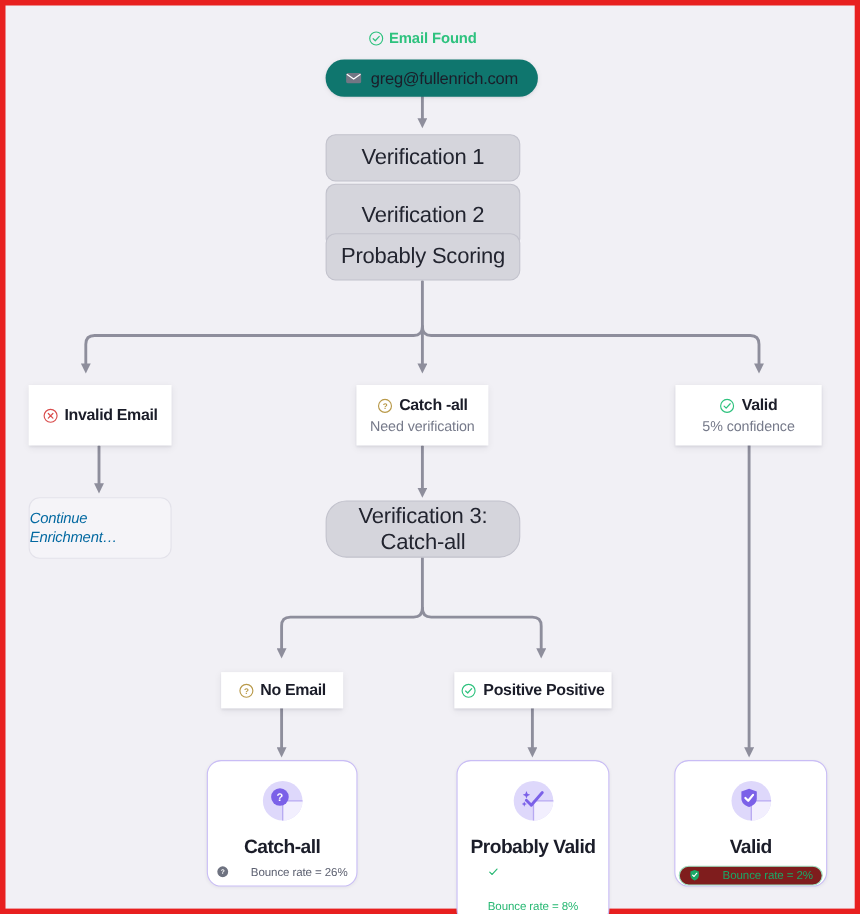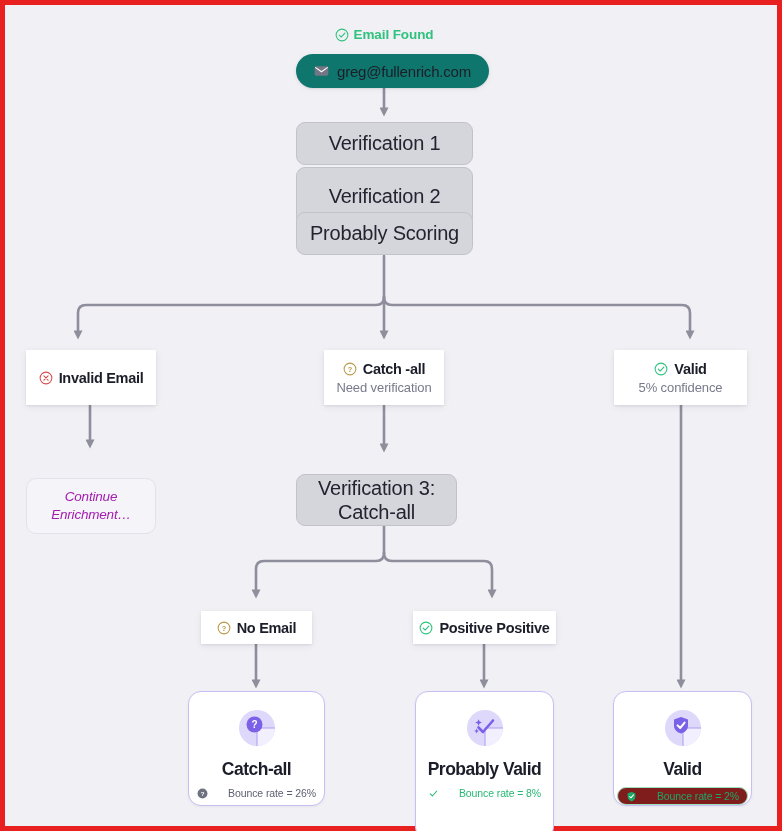--- a/index.html
+++ b/index.html
@@ -57,39 +57,39 @@
   .chip .ttl{
     display:flex;align-items:center;gap:6px;
     font-size:14.5px;font-weight:700;color:#1b1d29;letter-spacing:-.3px;
     white-space:nowrap;
   }
   .chip .sub{font-size:13px;color:#767a8a;letter-spacing:-.1px;white-space:nowrap;}
 
   
   .ghostbox{
     background:#f5f4f8;border:1px solid #e3e2ea;border-radius:10px;
-    display:flex;align-items:center;justify-content:center;text-align:center;
-    font-style:italic;font-size:13.5px;color:#a21caf;line-height:1.3;letter-spacing:-.2px;margin-top:26px;
+    display:flex;align-items:center;justify-content:center;text-align:left;
+    font-style:italic;font-size:13.5px;color:#0369a1;line-height:1.3;letter-spacing:-.2px;
   }
 
   
   .ocard{
     background:#fff;border:1.5px solid #c9bdf5;border-radius:13px;
     display:flex;flex-direction:column;align-items:center;
     box-shadow:0 1px 3px rgba(16,18,40,.05);
     padding-top:14px;
   }
   .ocard .oicon{width:44px;height:44px;margin-bottom:9px;}
   .ocard .oname{font-size:17.5px;font-weight:700;color:#1b1d29;letter-spacing:-.5px;white-space:nowrap;}
   .ocard .ometric{
-    margin-top:7px;display:flex;align-items:flex-end;gap:20px;
+    margin-top:7px;display:flex;align-items:flex-start;gap:20px;
     font-size:10.5px;letter-spacing:-.1px;white-space:nowrap;
   }
   .ometric.gray{color:#5c6070;}
-  .ometric.green{color:#28b873;}
+  .ometric.green{color:#28b873;flex-direction:column;}
   .ometric.pillgreen{
     color:#1aa866;border:1px solid #9fe0c0;border-radius:10px;
     padding:2px 8px;background:#7f1d1d;
   }
 
   .ic{display:inline-flex;align-items:center;justify-content:center;flex:0 0 auto;}
 </style>
 </head>
 <body>
 
@@ -193,21 +193,21 @@
           <svg width="14" height="14" viewBox="0 0 20 20">
             <circle cx="10" cy="10" r="8.4" fill="none" stroke="#2ec27e" stroke-width="1.5"></circle>
             <path d="M6.1 10.3 L8.8 12.9 L14 7.2" fill="none" stroke="#2ec27e" stroke-width="1.6" stroke-linecap="round" stroke-linejoin="round"></path>
           </svg>
         </span>
         <span>Valid</span>
       </div>
       <div class="sub">5% confidence</div>
     </div>
 
-    <div class="node gbox" style="left:291px;top:469px;width:161px;height:52px;flex-direction:column;">
+    <div class="node gbox" style="left:291px;top:450px;width:177px;height:52px;flex-direction:column;border-radius:19px;">
       <span>Verification 3:</span>
       <span>Catch-all</span>
     </div>
 
     <div class="node chip" style="left:196px;top:606px;width:111px;height:33px;">
       <div class="ttl">
         <span class="ic">
           <svg width="14" height="14" viewBox="0 0 20 20">
             <circle cx="10" cy="10" r="8.4" fill="none" stroke="#b99a4a" stroke-width="1.5"></circle>
             <text x="10" y="14.2" text-anchor="middle" font-family="Liberation Sans, sans-serif" font-size="10.5" font-weight="700" fill="#b99a4a">?</text>

